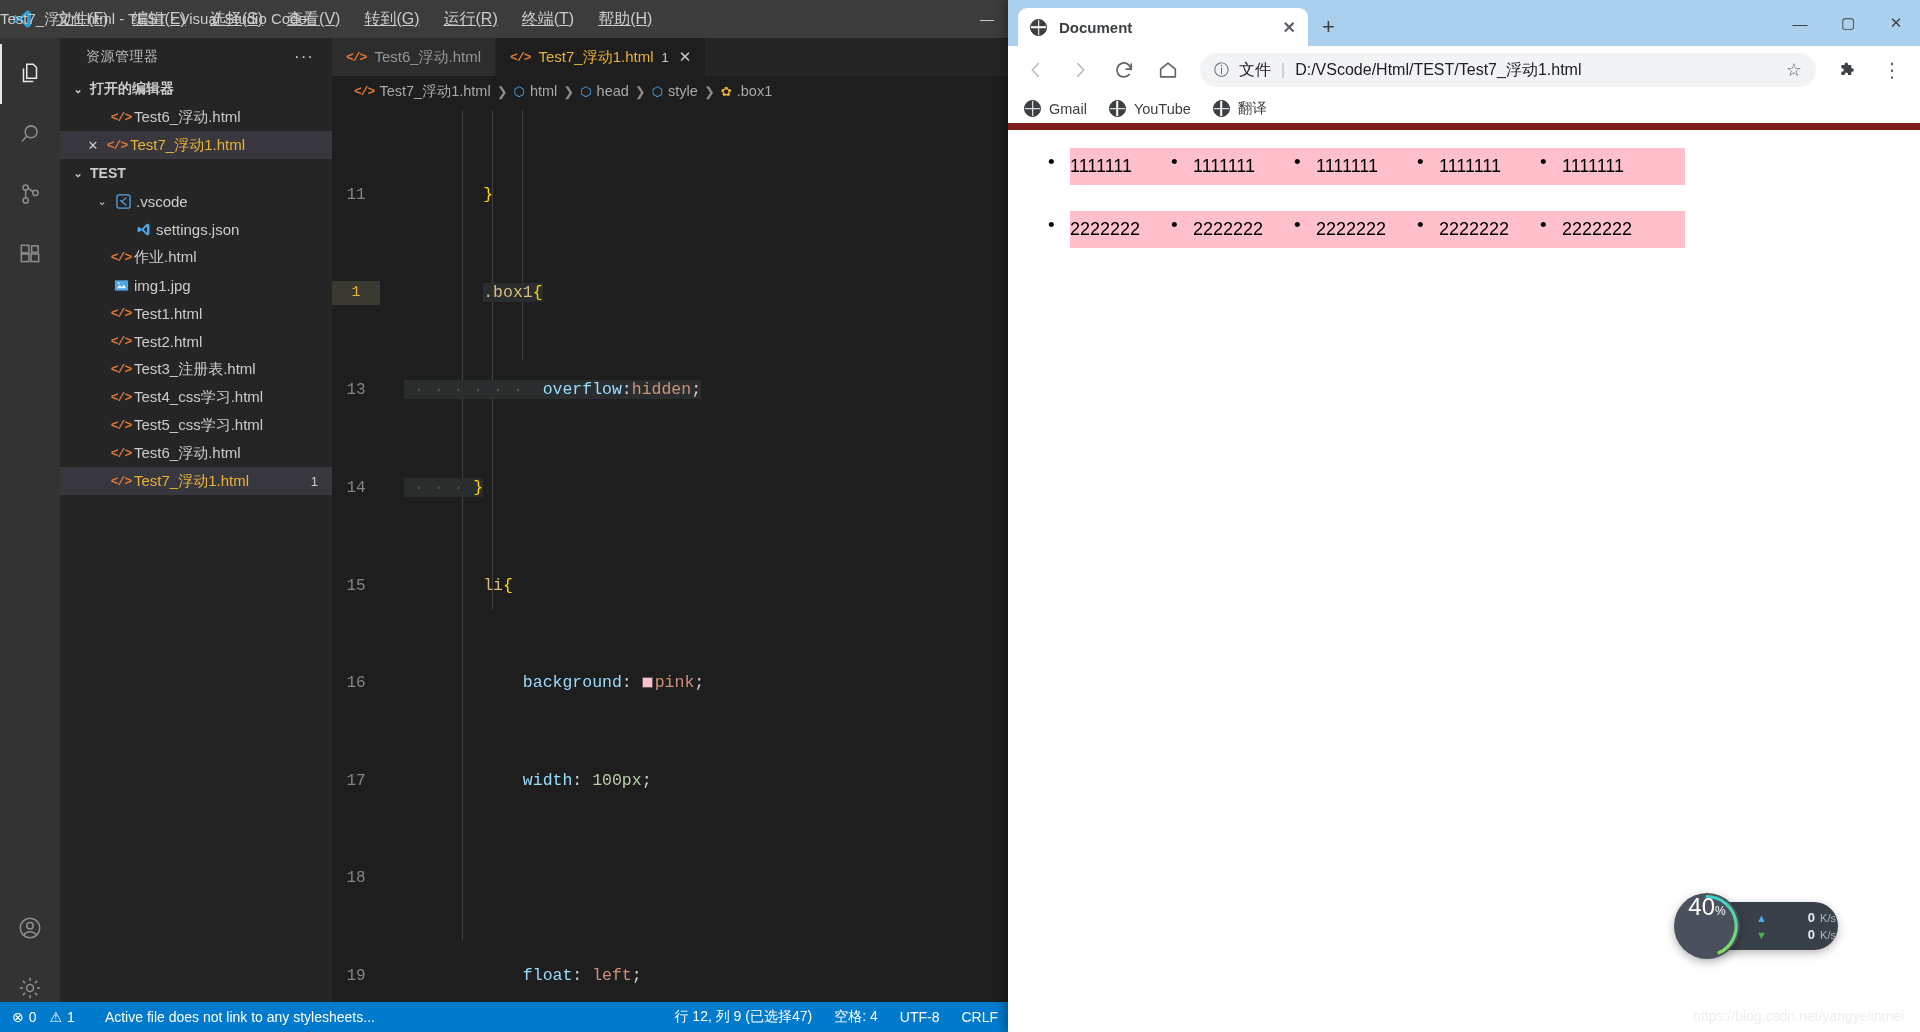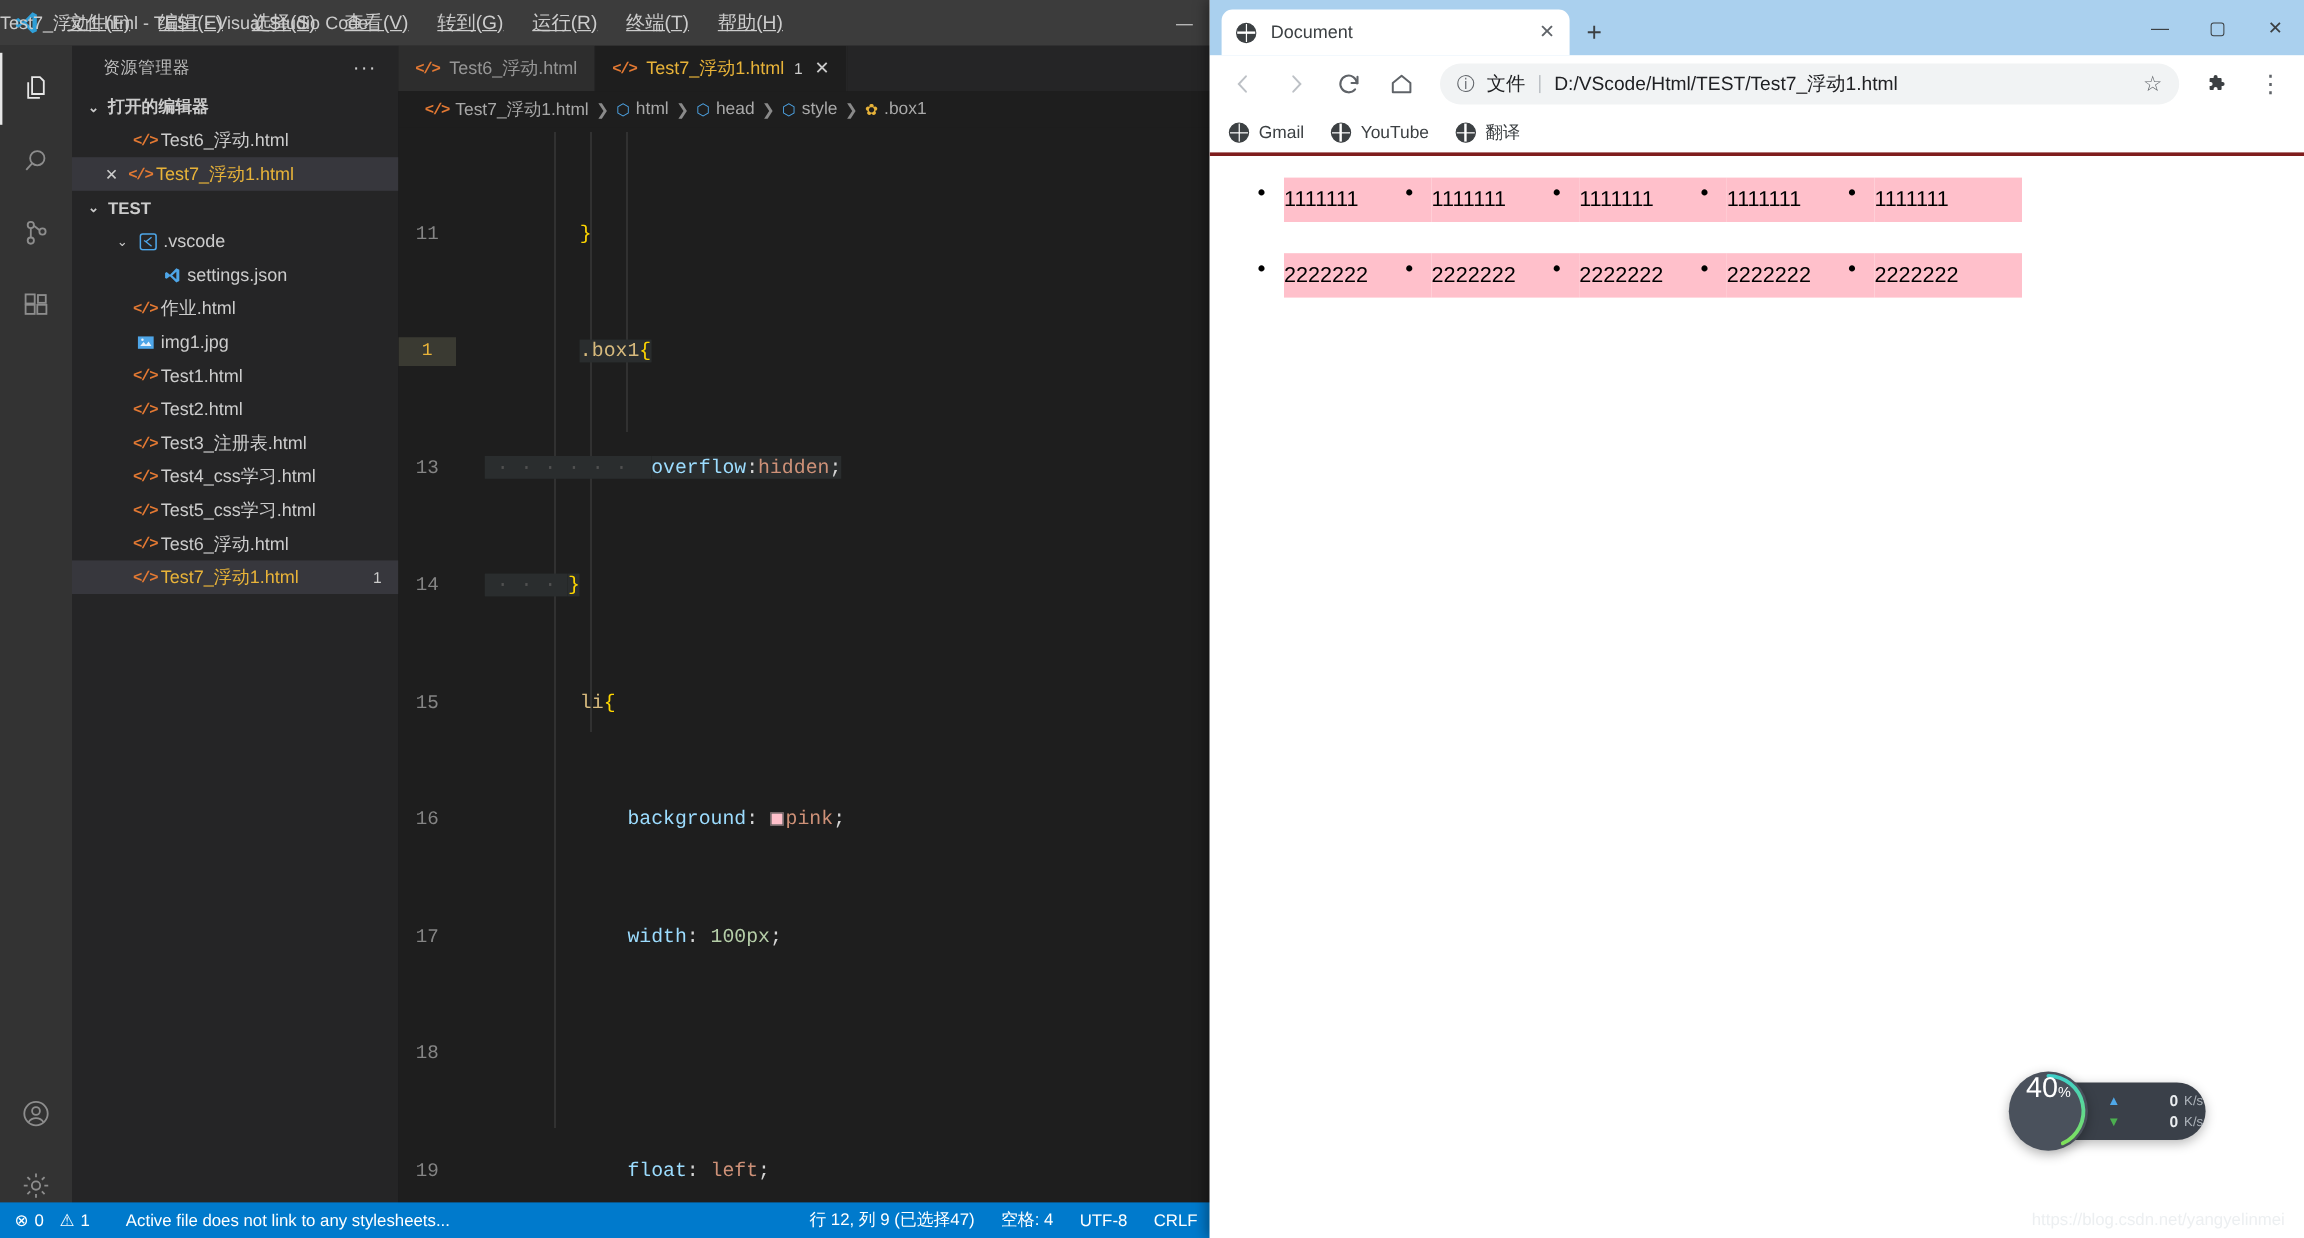--- a/index.html
+++ b/index.html
@@ -152,42 +152,42 @@
     background: #ffffff;
     box-shadow: -3px 0 10px rgba(0,0,0,.35);
     overflow:hidden;
   }
   .br-tabstrip {
     height: 46px; background: #aad0ee; display:flex; align-items:flex-end; position:relative;
   }
   .br-tab {
     margin-left: 10px; height: 38px; width: 290px; background:#ffffff;
     border-radius: 9px 9px 0 0; display:flex; align-items:center; padding: 0 12px;
-    gap: 12px; font-size: 15px; color:#3c4043;
+    gap: 12px; font-size: 15px; color:#3c4043;font-weight:bold;
   }
   .br-tab-title { flex:1; white-space:nowrap; overflow:hidden; }
   .br-tab-x { font-size: 16px; color:#5f6368; }
   .br-newtab { font-size: 22px; color:#3c4043; margin-left: 14px; margin-bottom: 6px; }
   .br-wctrls { position:absolute; right:0; top:0; display:flex; height: 46px; }
   .br-wbtn { width: 48px; height: 46px; display:flex; align-items:center; justify-content:center; color:#3c4043; font-size:15px;}
 
   .br-toolbar { height: 48px; background:#ffffff; display:flex; align-items:center; padding: 0 8px; gap: 4px;}
   .tb-btn { width: 40px; height: 40px; display:flex; align-items:center; justify-content:center; color:#5f6368; }
   .tb-btn.disabled { color:#bdc1c6; }
   .omnibox {
     flex:1; height: 34px; background:#f1f3f4; border-radius: 17px;
     display:flex; align-items:center; padding: 0 14px; gap: 10px;
     font-size: 16px; color:#202124; margin: 0 8px;
   }
   .omni-url { flex:1; white-space:nowrap; overflow:hidden; }
   .omni-sep { color:#bdc1c6; }
   .br-bookmarks {
     height: 36px; background:#ffffff; display:flex; align-items:center;
     gap: 22px; padding: 0 16px; font-size: 14.5px; color:#3c4043;
-    border-bottom: 3px solid #7f1d1d;
+    border-bottom: 7px solid #7f1d1d;
   }
   .bm { display:flex; align-items:center; gap: 8px; }
   .globe {
     width: 17px; height: 17px; border-radius: 50%;
     background: #ffffff; border: 1.8px solid #3c4043; position:relative; flex-shrink:0;
   }
   .globe::after {
     content:''; position:absolute; left:50%; top:0; bottom:0; width:1.6px;
     background:#3c4043; transform: translateX(-50%);
   }

